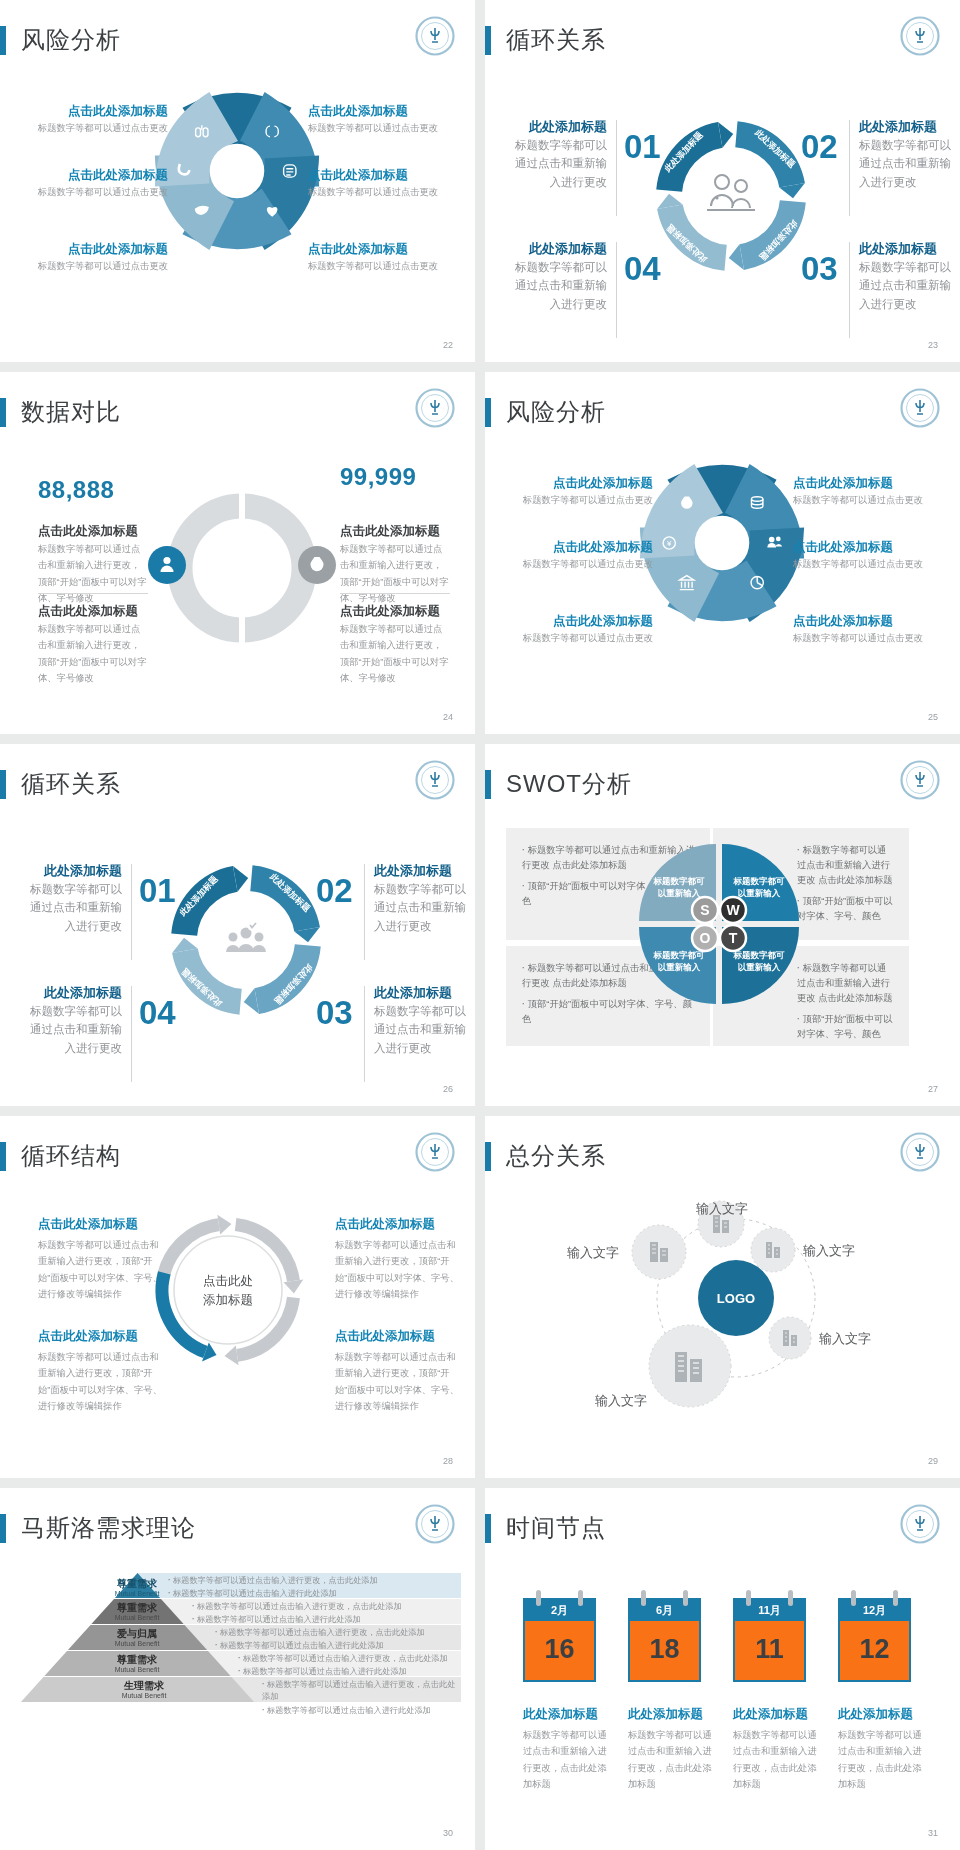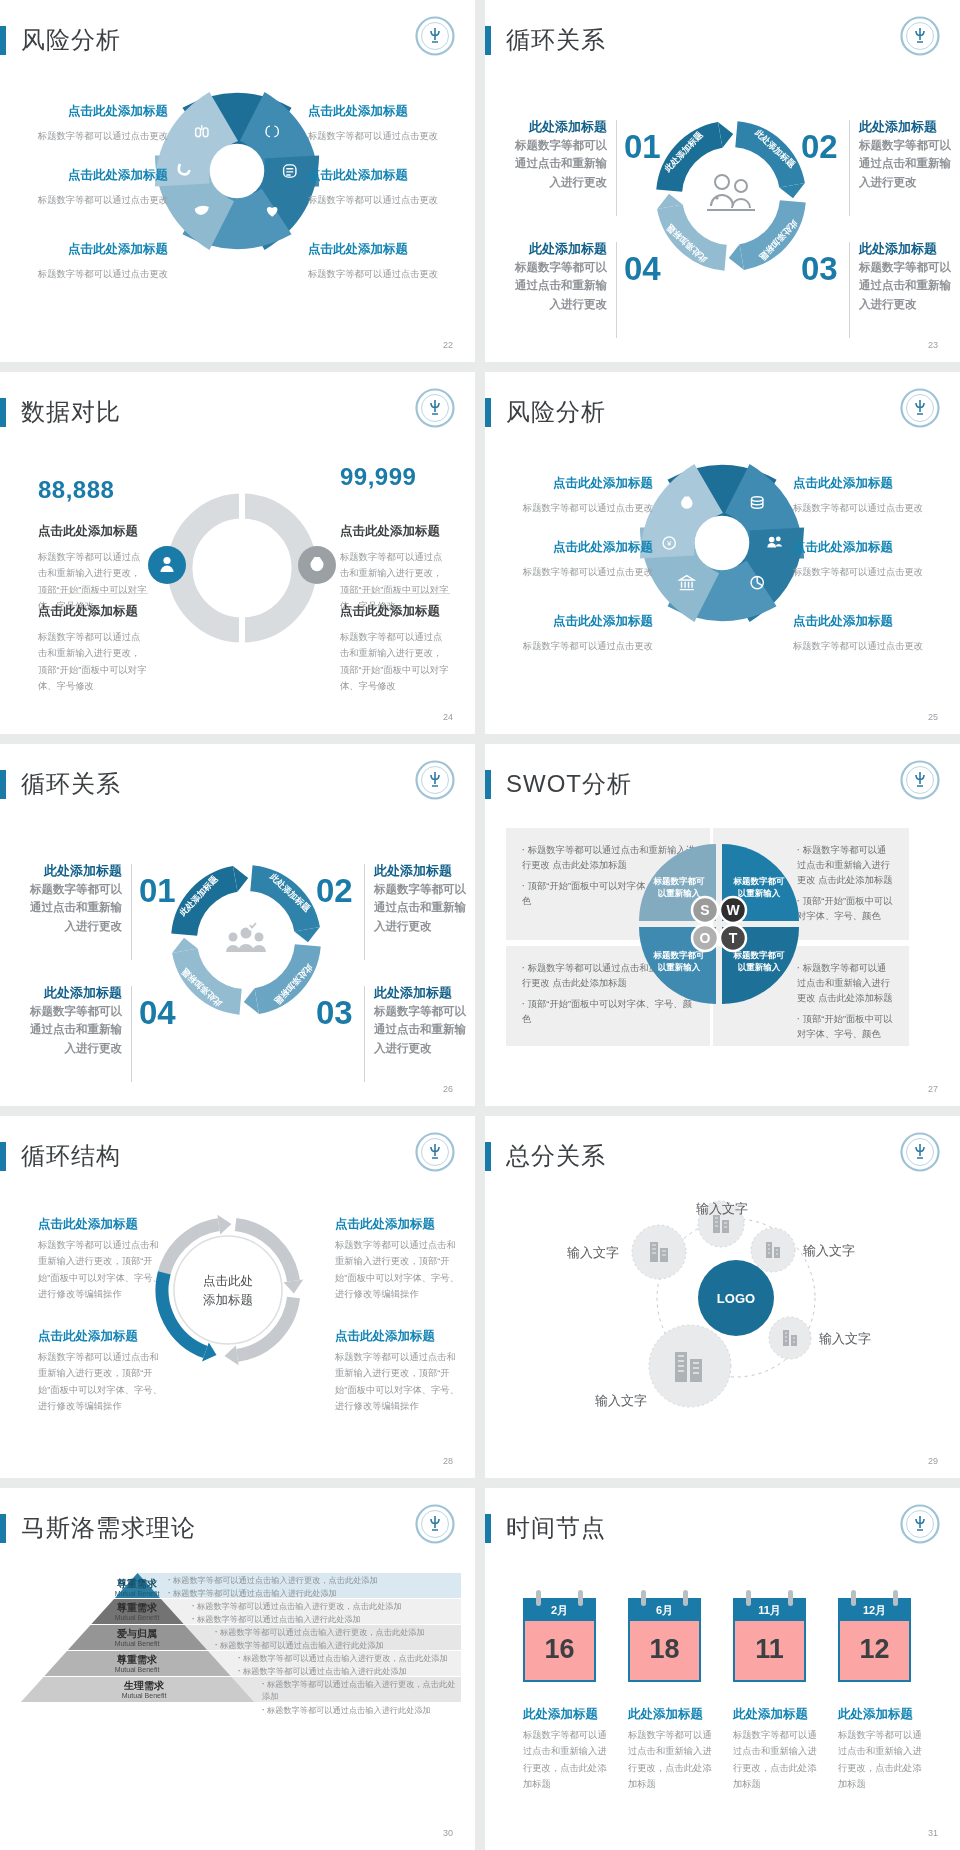--- a/index.html
+++ b/index.html
@@ -7,40 +7,40 @@
           grid-template-columns:475px 475px;grid-template-rows:repeat(5,362px);gap:10px;overflow:hidden;}
   .card{position:relative;background:#ffffff;overflow:hidden;}
   .accent{position:absolute;left:0;top:26px;width:6px;height:29px;background:#1a7aa8;}
   .stitle{position:absolute;left:21px;top:24px;font-size:24px;color:#3c4043;letter-spacing:1px;white-space:nowrap;}
   .logo{position:absolute;right:20px;top:16px;}
   .pagenum{position:absolute;right:22px;bottom:12px;font-size:9px;color:#9aa0a5;}
   .abs{position:absolute;}
   .hl{font-size:12.5px;font-weight:bold;color:#1384b4;}
   .hl-dark{font-size:12.5px;font-weight:bold;color:#3f4245;}
   .hl-navy{font-size:13px;font-weight:bold;color:#14618b;}
-  .desc{font-size:9.3px;color:#95989b;line-height:1.75;word-break:break-all;margin-top:8px;}
-  .desc2{font-size:11.5px;color:#8f9296;line-height:1.6;word-break:break-all;font-weight:bold;}
+  .desc{font-size:9.3px;color:#95989b;line-height:1.75;word-break:break-all;}
+  .desc2{font-size:11.5px;color:#8f9296;line-height:1.6;word-break:break-all;}
   .bignum{font-size:33px;font-weight:bold;color:#1a7aa8;}
   .value{font-size:24px;font-weight:bold;color:#1a7aa8;letter-spacing:.5px;}
   .vline{position:absolute;width:1px;background:#d2d4d6;}
   .hr{position:absolute;height:1px;background:#d7d7d7;}
   .ta-r{text-align:right;}
   .panel{position:absolute;background:#efefef;}
   .panel .inner{padding:15px 14px 0 16px;}
   .bullet{font-size:9.3px;color:#6e7173;line-height:1.62;word-break:break-all;margin-bottom:6px;}
   .bullet::before{content:"·  ";font-weight:bold;color:#8a8d8f;}
   .mb-label{position:absolute;width:110px;text-align:center;line-height:1.15;}
   .mb-label .zh{font-size:10px;font-weight:bold;color:#2e2e2e;}
   .mb-label .en{font-size:7px;color:#4a4a4a;}
   .mb-strip{position:absolute;height:25px;}
   .mb-band{position:absolute;left:20px;width:235px;height:25px;}
   .mb-bul{position:absolute;}
   .mb-bul .bullet{font-size:8.2px;line-height:1.5;margin-bottom:1px;color:#909396;}
   .cal-col{width:95px;flex:0 0 95px;}
-  .cal{position:relative;width:73px;height:84px;border:2px solid #1a7aa8;background:#fca5a5;box-sizing:border-box;}
+  .cal{position:relative;width:73px;height:84px;border:2px solid #1a7aa8;background:#f97316;box-sizing:border-box;}
   .cal-head{height:21px;background:#1a7aa8;color:#fff;font-size:11px;font-weight:bold;text-align:center;line-height:21px;}
   .cal-day{font-size:27px;font-weight:bold;color:#3c4043;text-align:center;line-height:56px;}
   .clip{position:absolute;top:-10px;width:5px;height:16px;background:#b9bec3;border-radius:2.5px;}
   .clip.l{left:11px;} .clip.r{right:11px;}
   .node-label{position:absolute;font-size:13px;color:#5a5d60;white-space:nowrap;}
   .center-txt{position:absolute;font-size:12.5px;color:#4a4d50;text-align:center;line-height:1.55;}
 </style>
 </head>
 <body>
 

